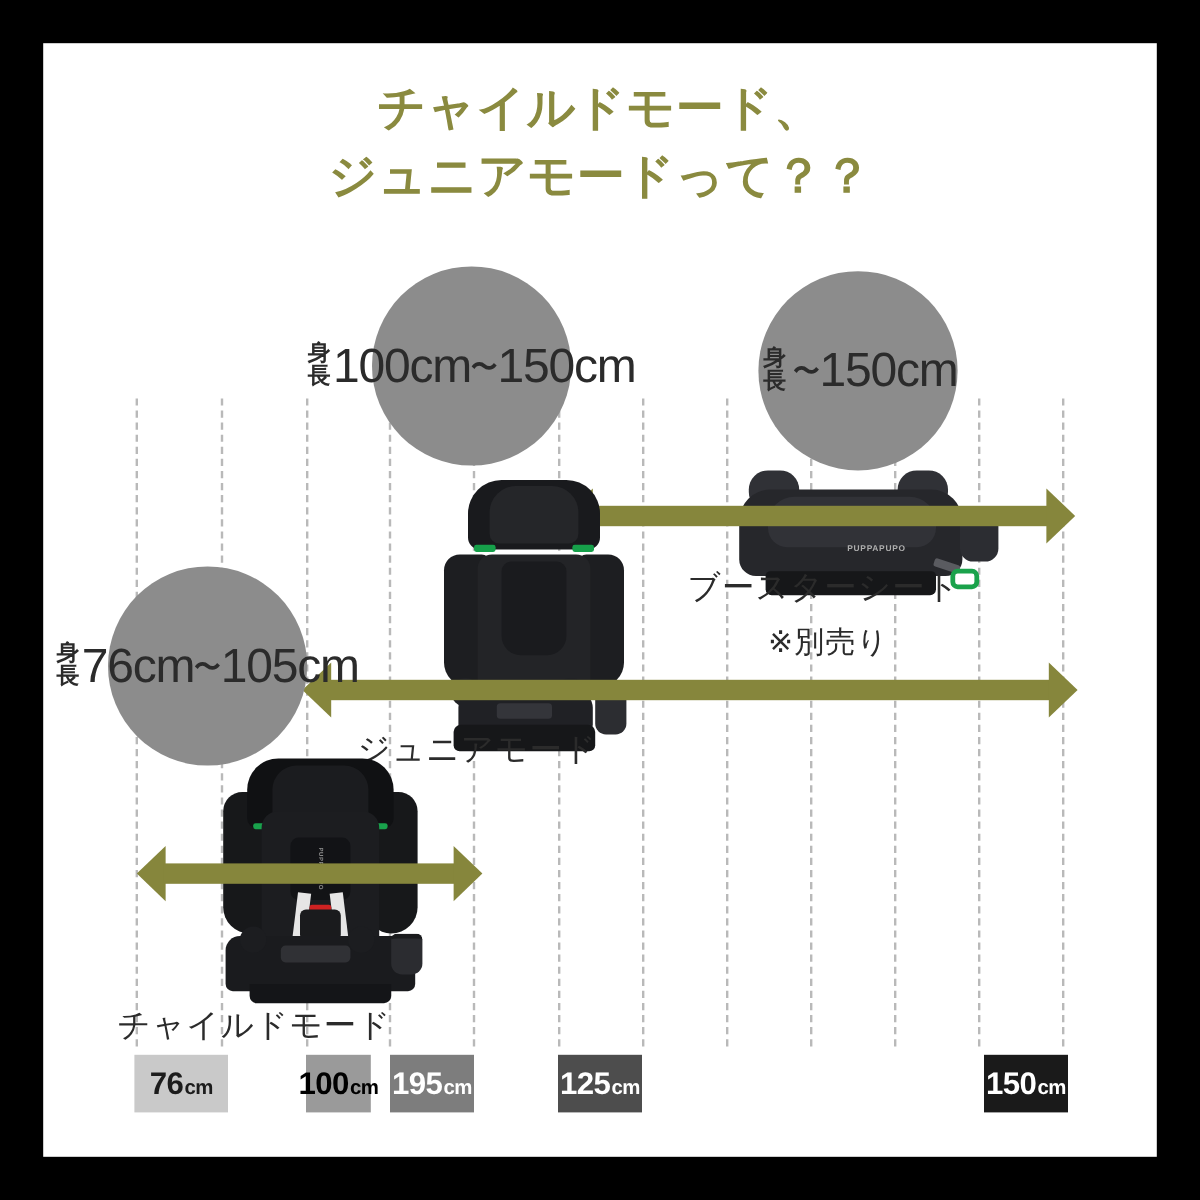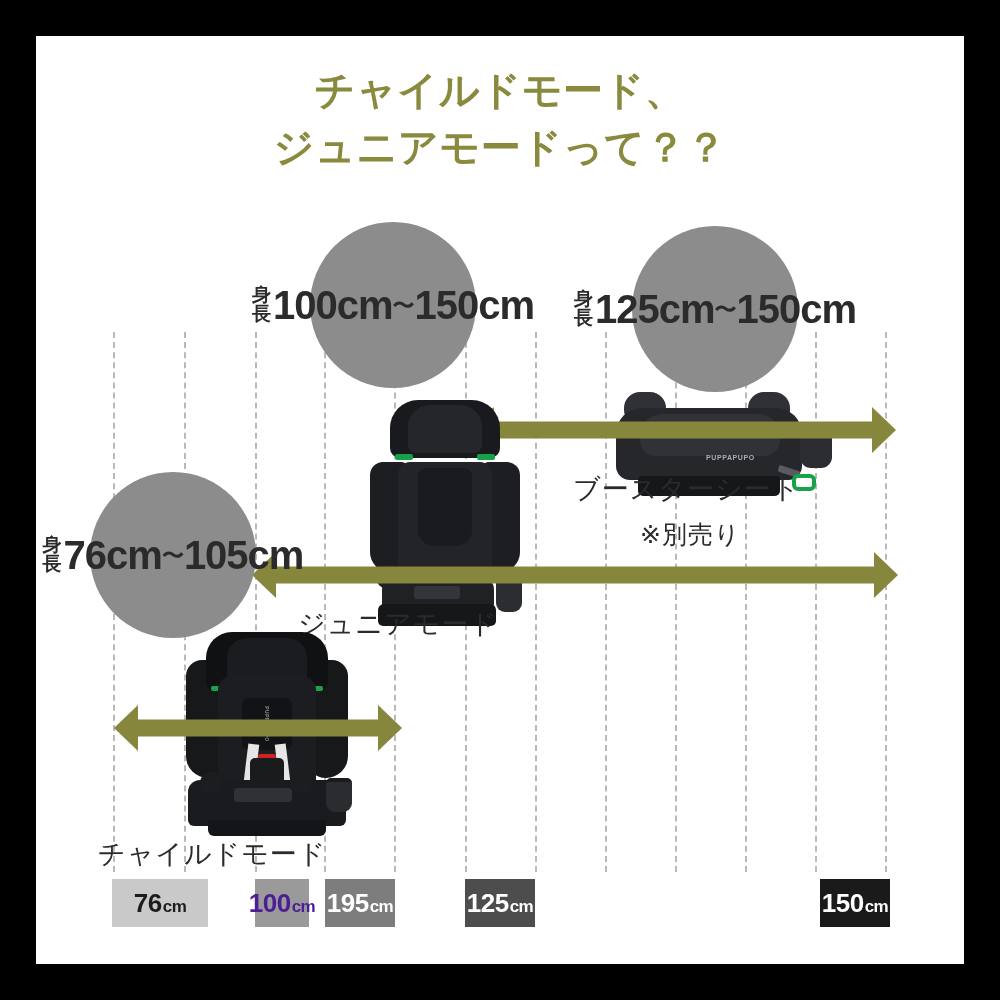--- a/index.html
+++ b/index.html
@@ -59,21 +59,21 @@
     line-height: 1;
   }
   .bubble .cap {
     font-size: 19px;
     font-weight: 700;
     letter-spacing: 2px;
     margin-bottom: 3px;
   }
   .bubble .big {
     font-size: 40px;
-    font-weight: 700;
+    font-weight: 400;
     letter-spacing: -1px;
   }
   .bubble .tilde {
     font-size: 22px;
     font-weight: 700;
     line-height: 0.7;
     margin: 1px 0 0 0;
   }
 
   
@@ -334,21 +334,20 @@
       <div class="top-pad"></div>
       <div class="base"></div>
       <div class="brand">PUPPAPUPO</div>
       <div class="strap"></div>
       <div class="cup"></div>
       <div class="clip"></div>
     </div>
 
     <div class="bubble" id="bubble-booster" style="left:596px; top:190px; width:166px; height:166px;">
       <span class="cap">身長</span>
-      <span class="big">125cm</span>
       <span class="tilde">〜</span>
       <span class="big">150cm</span>
     </div>
 
     <div class="arrow" id="arrow-booster" style="left:434px; top:371px; width:426px;">
       <span class="head left"></span>
       <span class="shaft"></span>
       <span class="head right"></span>
     </div>
 
@@ -419,25 +418,25 @@
     </div>
 
     <div class="arrow" id="arrow-child" style="left:78px; top:669px; width:288px;">
       <span class="head left"></span>
       <span class="shaft"></span>
       <span class="head right"></span>
     </div>
 
     <div class="caption" style="left:62px; top:800px;">チャイルドモード</div>
 
-    <div class="chip" style="left:76px;  top:843px; width:96px; background:#c9c9c9; color:#1c1c1c;">
+    <div class="chip" style="left:76px;  top:843px; width:78px; background:#c9c9c9; color:#1c1c1c;">
       <span class="num">76</span>
       <span class="unit">cm</span>
     </div>
-    <div class="chip" style="left:219px; top:843px; width:54px; background:#9a9a9a; color:#4c1d95;">
+    <div class="chip" style="left:219px; top:843px; width:54px; background:#9a9a9a; color:#000000;">
       <span class="num">100</span>
       <span class="unit">cm</span>
     </div>
     <div class="chip" style="left:289px; top:843px; width:70px; background:#7d7d7d; color:#ffffff;">
       <span class="num">195</span>
       <span class="unit">cm</span>
     </div>
     <div class="chip" style="left:429px; top:843px; width:70px; background:#4d4d4d; color:#ffffff;">
       <span class="num">125</span>
       <span class="unit">cm</span>

